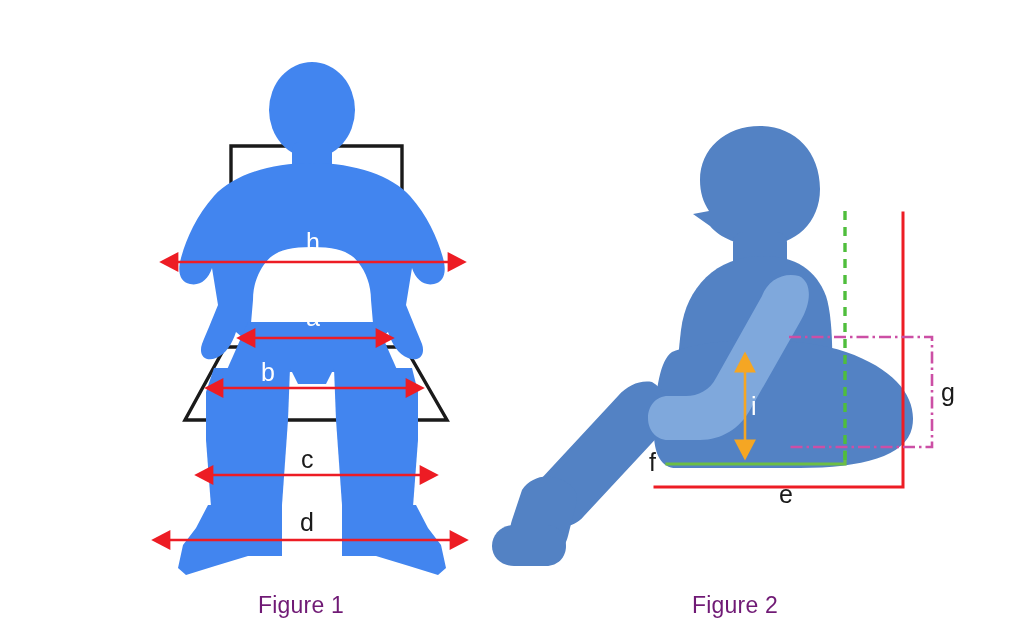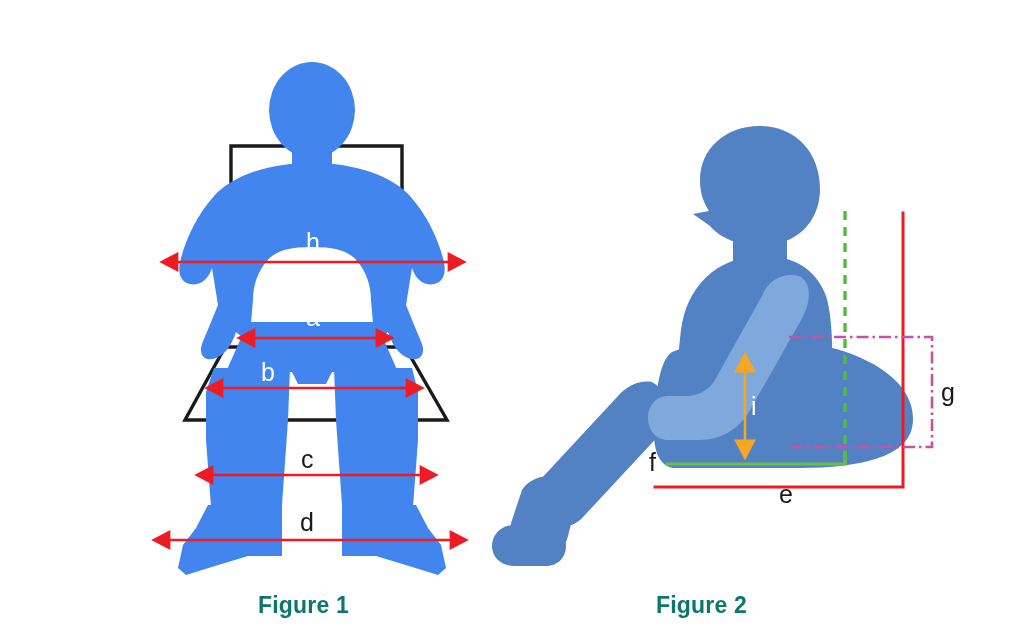--- a/index.html
+++ b/index.html
@@ -14,27 +14,26 @@
     position: relative;
     width: 1024px;
     height: 630px;
     background: #ffffff;
     overflow: hidden;
   }
   .fig-caption {
     position: absolute;
     font-family: "Liberation Sans", sans-serif;
     font-size: 23px;
-    color: #0f766e;
+    color: #701a75;
     letter-spacing: 0.2px;
     white-space: nowrap;
-    font-weight: bold;
   }
   #caption-fig1 { left: 258px; top: 592px; }
-  #caption-fig2 { left: 656px; top: 592px; text-align: right; }
+  #caption-fig2 { left: 692px; top: 592px; text-align: right; }
 
   .dim-label {
     position: absolute;
     font-family: "Liberation Sans", sans-serif;
     font-weight: 400;
     white-space: nowrap;
     pointer-events: none;
   }
   .dim-label.white {
     color: #ffffff;

